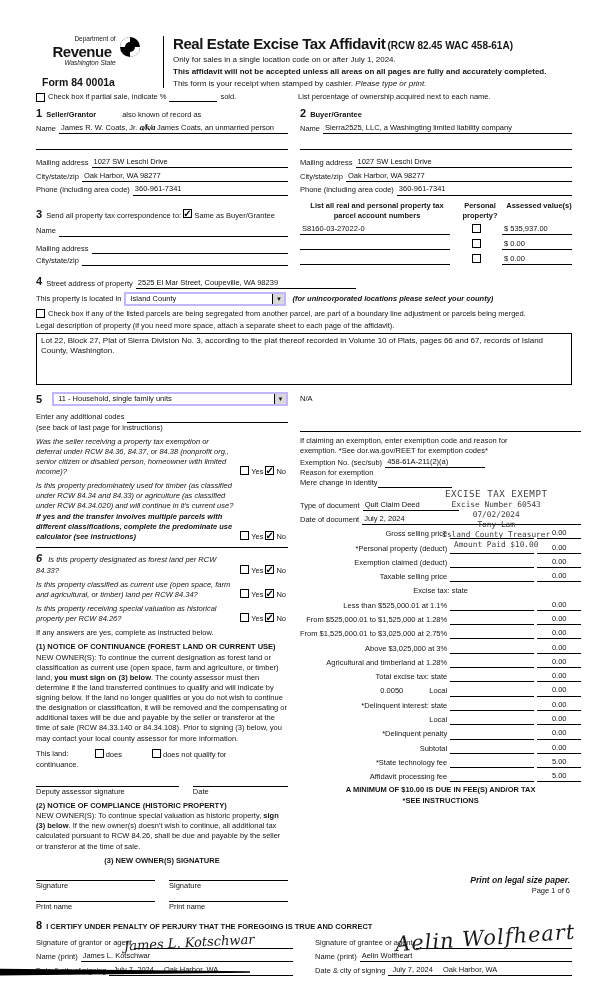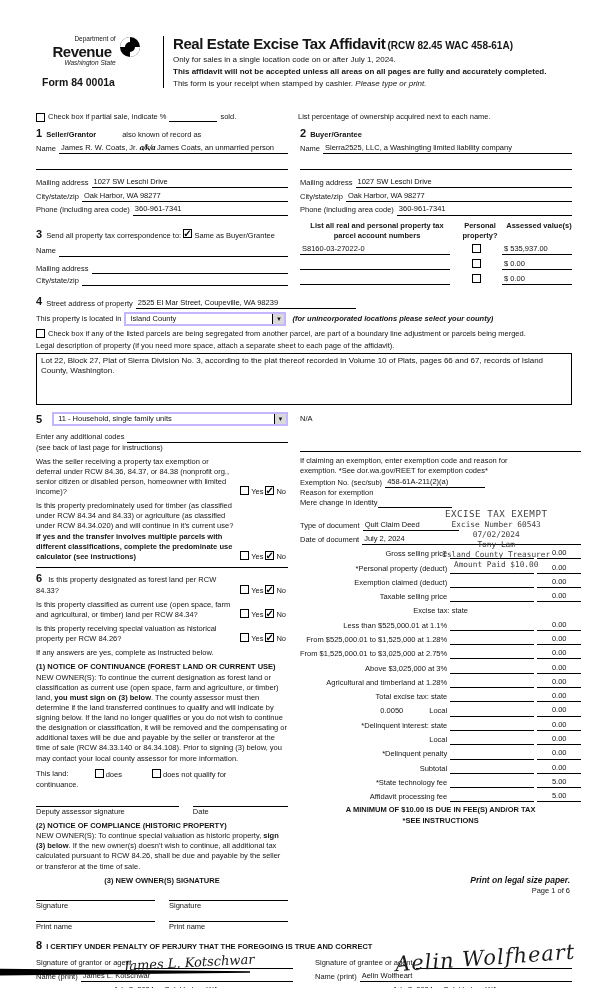--- a/index.html
+++ b/index.html
@@ -25,21 +25,21 @@
   .lbl{white-space:nowrap;margin-right:3px;flex:none;}
   .fline{flex:1;border-bottom:1px solid #000;padding:0 2px;white-space:nowrap;min-height:8px;}
   .val{color:#111;}
   .hand{font-family:"DejaVu Serif",serif;font-style:italic;font-weight:bold;letter-spacing:-1px;}
   
   .cb{display:inline-block;width:7px;height:7px;border:1px solid #000;position:relative;vertical-align:-1px;flex:none;background:#fff;}
   .cb.checked::after{content:"\2713";position:absolute;left:-1px;top:-3px;font-size:10px;font-weight:bold;color:#000;}
   .yn{white-space:nowrap;flex:none;align-self:flex-end;}
   .yn span{margin-right:2px;}
   
-  .partial-row{display:flex;margin-top:22px;align-items:flex-end;}
+  .partial-row{display:flex;margin-top:2px;align-items:flex-end;}
   .pr-left{width:252px;flex:none;display:flex;align-items:flex-end;gap:3px;}
   .shortline{width:48px;border-bottom:1px solid #000;display:inline-block;}
   .pr-right{flex:1;padding-left:10px;}
   .cols2{display:flex;gap:12px;}
   .colL{width:252px;flex:none;}
   .colR{flex:1;position:relative;}
   .sec-head{display:flex;align-items:baseline;margin-top:4px;}
   .num{font-size:11px;font-weight:bold;margin-right:4px;}
   .sec-title{font-weight:bold;}
   .aka{margin-left:26px;}
@@ -52,21 +52,21 @@
   .pval{width:66px;flex:none;border-bottom:1px solid #000;padding:0 2px;}
   
   .s4row{display:flex;align-items:flex-end;margin-top:3px;}
   .selbox{display:inline-flex;border:2px solid #c4b5fd;align-items:stretch;background:#fff;}
   .selval{padding:0 4px;white-space:nowrap;}
   .selarrow{width:11px;border-left:1px solid #000;background:#d9d9d9;text-align:center;font-size:6px;line-height:10px;flex:none;}
   .legalbox{border:1.5px solid #000;height:46px;padding:2px 4px;font-size:8px;margin-top:1px;}
   .noteci{font-weight:bold;font-style:italic;}
   
   .qrow{display:flex;margin-top:4px;}
-  .qtext{flex:1;padding-right:4px;}
+  .qtext{flex:1;padding-right:4px;font-style:italic;}
   .hr{border-top:1px solid #000;margin-top:5px;}
   .ctr{text-align:center;}
   .btitle{font-weight:bold;margin-top:4px;}
   
   .dualrow{display:flex;gap:14px;margin-top:12px;}
   .dualrow .half{flex:1;border-bottom:1px solid #000;}
   .duallbl{display:flex;gap:14px;}
   .duallbl span{flex:1;}
   
   .trow{display:flex;align-items:flex-end;margin-top:3.2px;}

